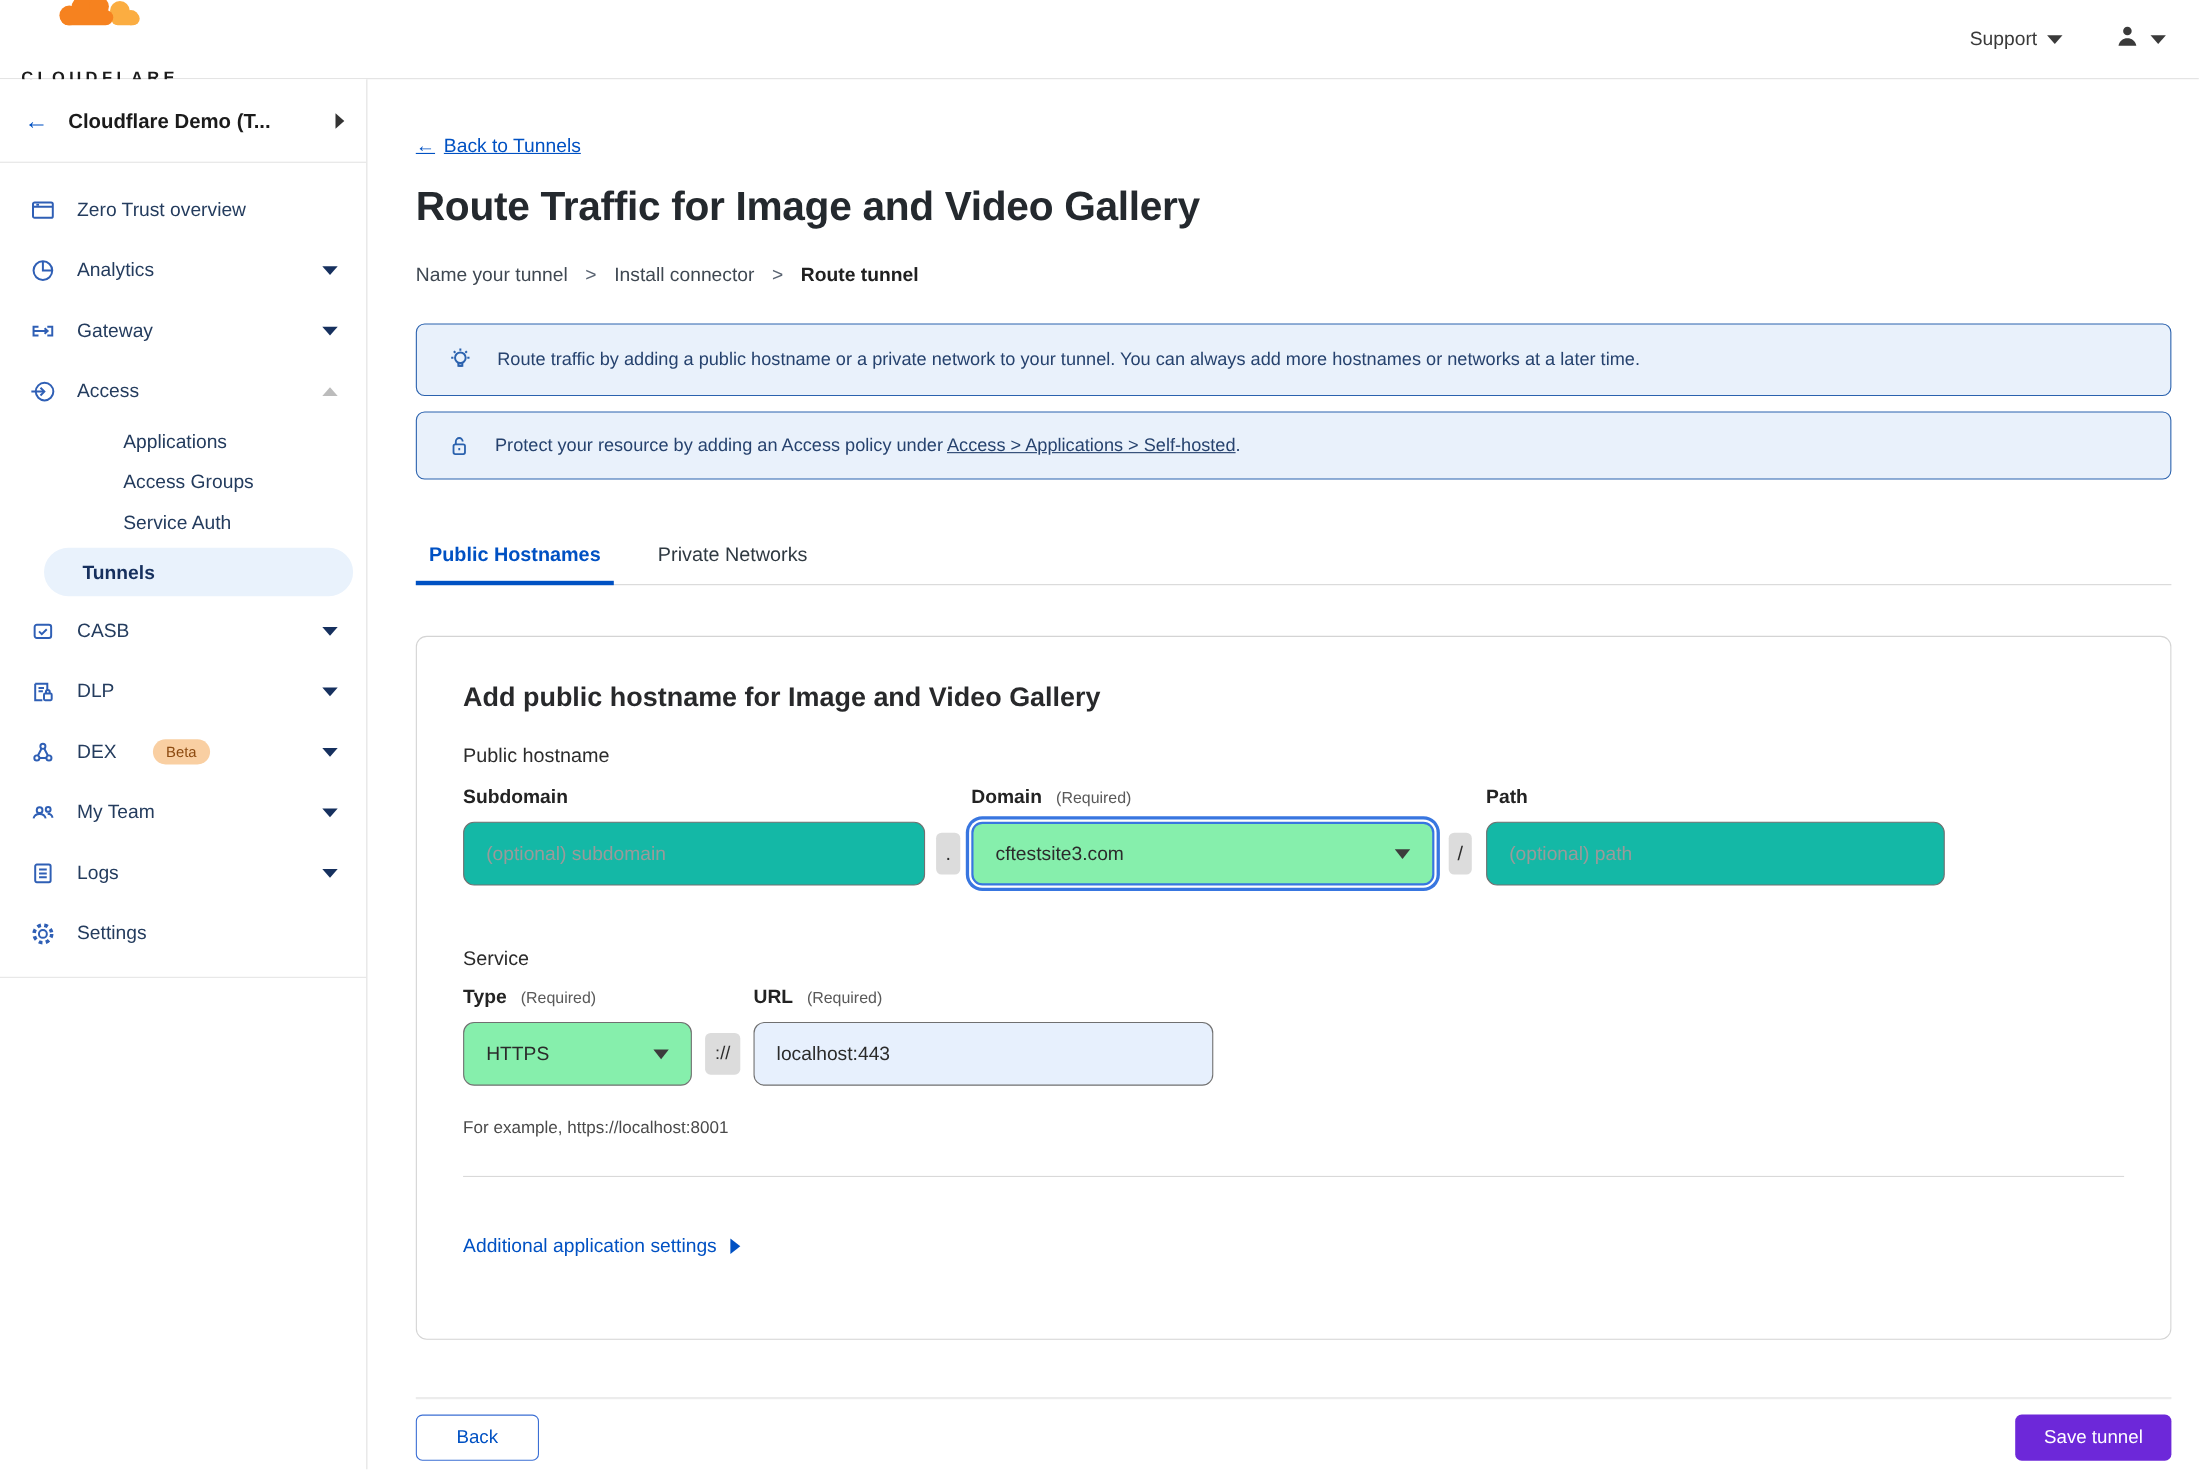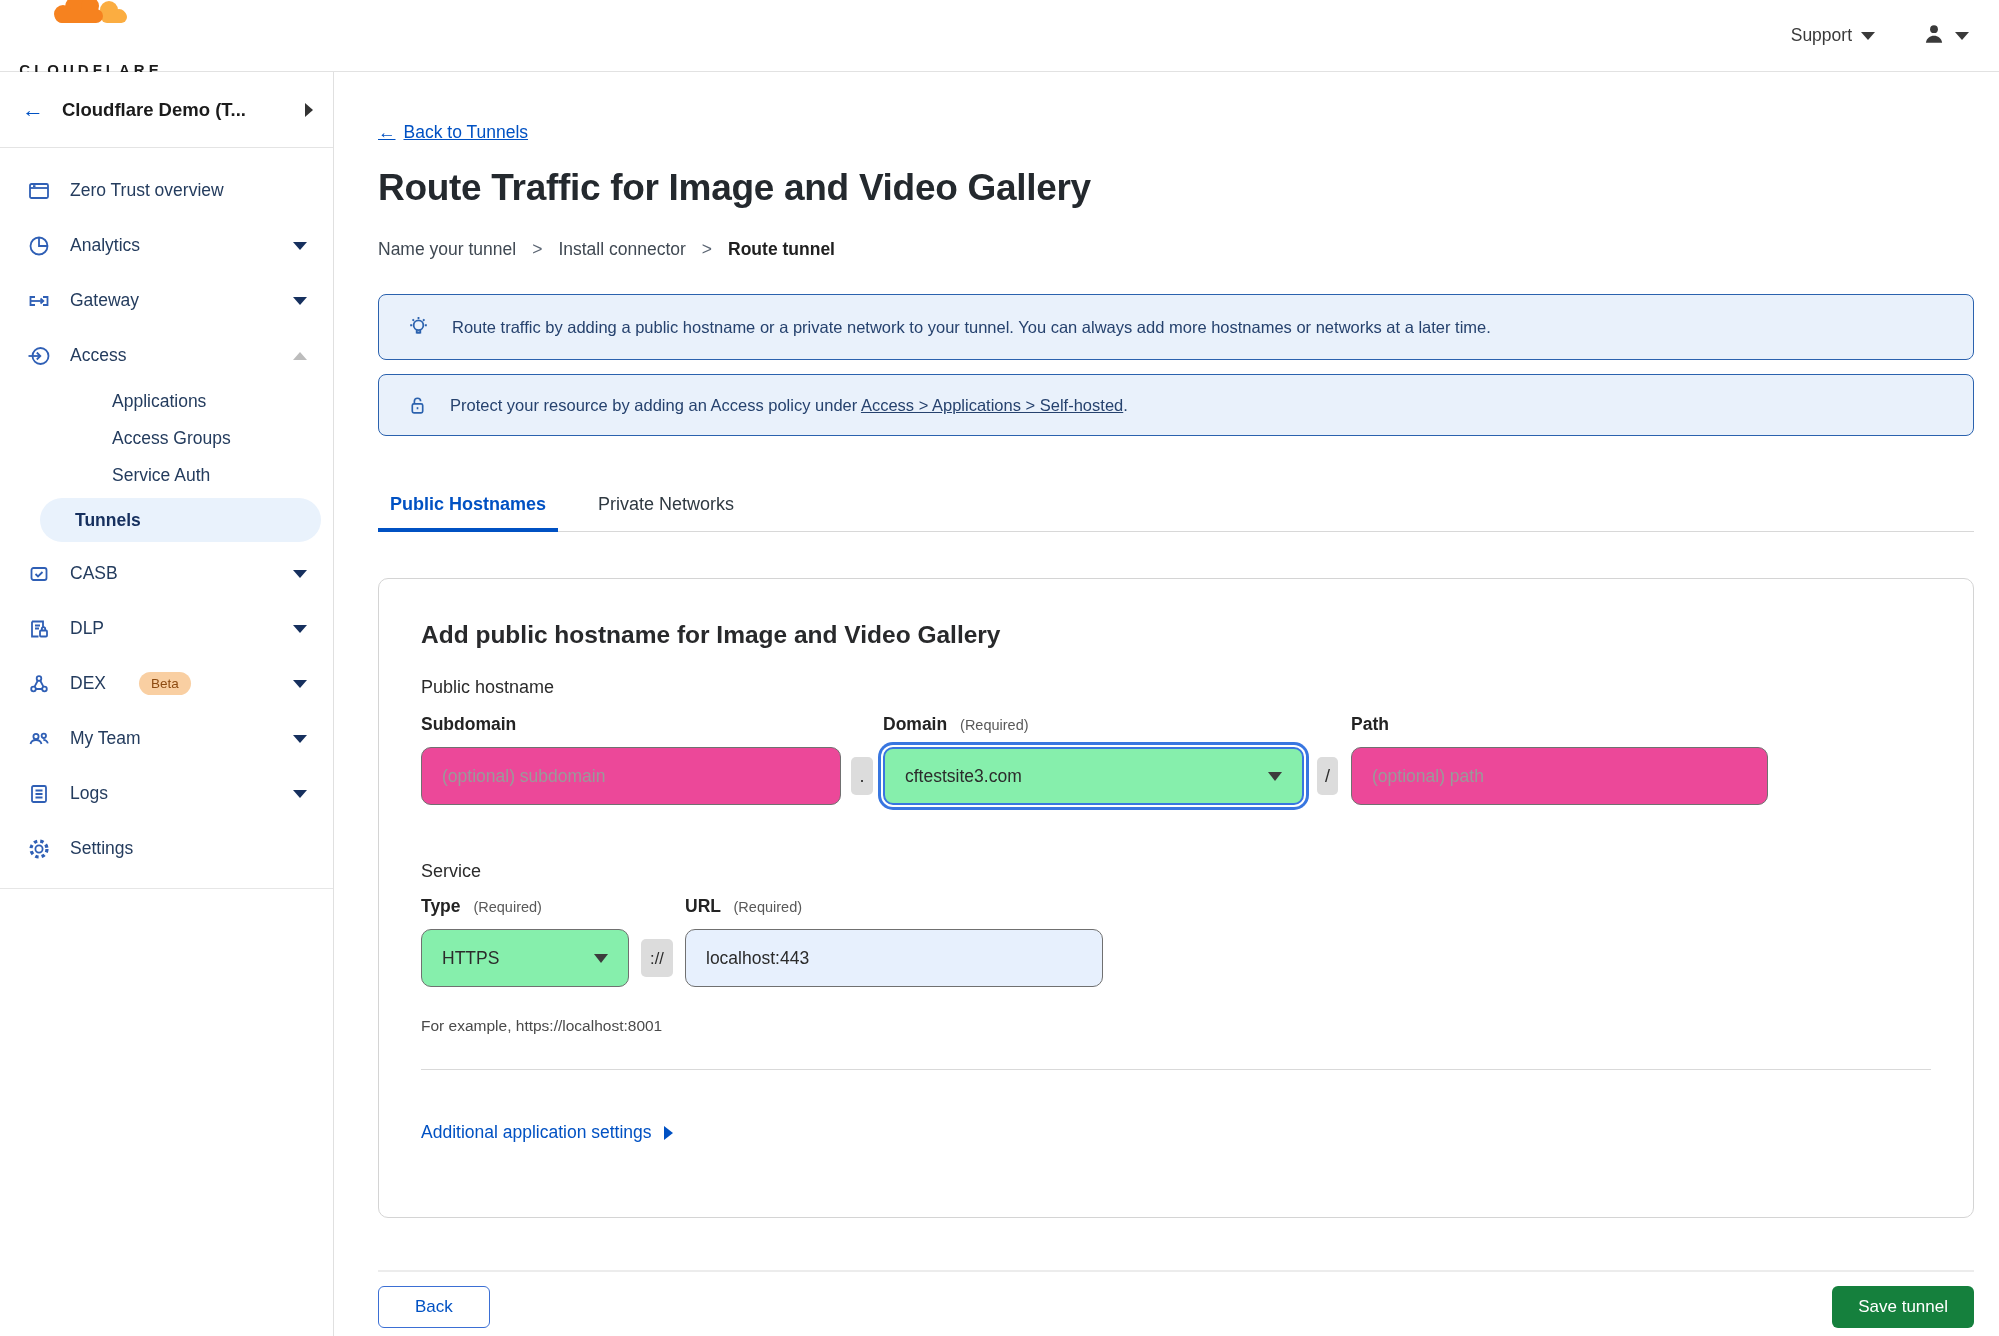--- a/index.html
+++ b/index.html
@@ -63,21 +63,21 @@
   .tab.inactive { color:#2f3941; font-weight:500; }
 
   .card { margin-top:46px; border:1px solid #d4d4d4; border-radius:10px; padding:42px 42px 74px; width:1596px; }
   .card h2 { font-size:24.5px; font-weight:bold; color:#28292b; }
   .section-label { margin-top:28px; font-size:18px; color:#2b2b2b; }
   .field-row { display:flex; align-items:flex-end; margin-top:16px; }
   .fgroup { display:flex; flex-direction:column; }
   .flabel { font-size:17.5px; font-weight:bold; color:#232323; margin-bottom:12px; }
   .freq { font-weight:normal; font-size:14.5px; color:#595959; margin-left:8px; }
   .text-input { height:58px; border:1.8px solid #707070; border-radius:10px; padding:0 20px;
-    font-size:17.5px; color:#2b2b2b; font-family:"Liberation Sans", sans-serif; background:#ec4899; outline:none; }
+    font-size:17.5px; color:#2b2b2b; font-family:"Liberation Sans", sans-serif; background:#14b8a6; outline:none; }
   .text-input::placeholder { color:#9a9a9a; }
   .select { height:58px; border:1.8px solid #707070; border-radius:10px; background:#86efac;
     display:flex; align-items:center; justify-content:space-between; padding:0 20px;
     font-size:17.5px; color:#2b2b2b; cursor:pointer; }
   .select .caret { width:0; height:0; border-left:7px solid transparent; border-right:7px solid transparent;
     border-top:9px solid #3c3c3c; }
   .select.focused { border:2px solid #3876e0; box-shadow:0 0 0 2px #fff, 0 0 0 5px #3876e0; }
   .sep-chip { height:38px; background:#dcdcdc; border-radius:5px; display:flex; align-items:center;
     justify-content:center; font-size:18px; color:#2b2b2b; margin:0 10px 10px; }
   .url-input { background:#e7f0fd; }
@@ -86,21 +86,21 @@
   .add-settings { display:inline-flex; align-items:center; gap:12px; margin-top:52px;
     font-size:17.5px; color:#0051c3; cursor:pointer; }
   .tri-right { width:0; height:0; border-top:7px solid transparent; border-bottom:7px solid transparent;
     border-left:9px solid #0051c3; }
 
   .footer-divider { margin-top:52px; border:none; border-top:2px solid #ececec; width:1596px; }
   .footer { display:flex; justify-content:space-between; align-items:center; margin-top:14px; width:1596px; }
   .btn { height:42px; border-radius:6px; font-size:17px; cursor:pointer;
     font-family:"Liberation Sans", sans-serif; }
   .btn-back { background:#fff; color:#0051c3; border:1.5px solid #3b6fd4; padding:0 36px; }
-  .btn-save { background:#15803d; color:#fff; border:none; padding:0 26px; }
+  .btn-save { background:#6d28d9; color:#fff; border:none; padding:0 26px; }
 </style>
 </head>
 <body>
 
 <div class="topbar">
   <div class="logo">
     <span>
       <svg width="96" height="34" viewBox="0 0 96 34">
         <circle cx="66" cy="17" r="9" fill="#fbad41"></circle>
         <circle cx="76" cy="23" r="7" fill="#fbad41"></circle>

